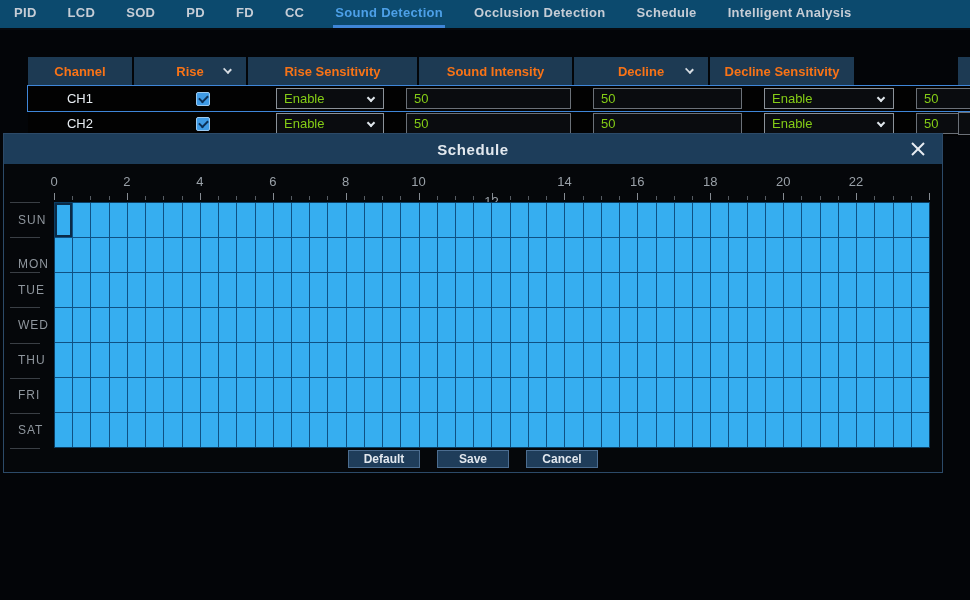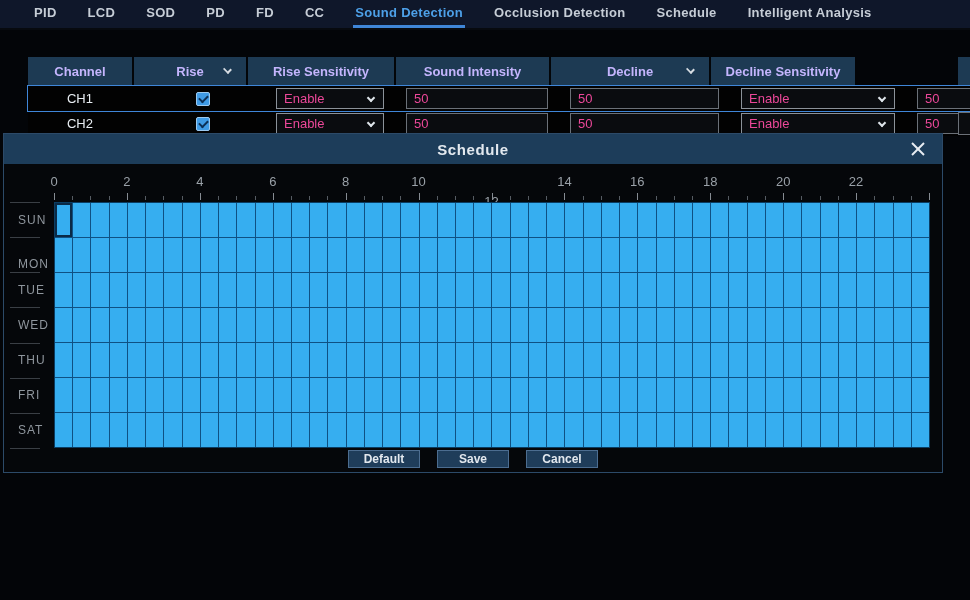--- a/index.html
+++ b/index.html
@@ -7,70 +7,70 @@
   body {
     background:#030508;
     font-family:"Liberation Sans", sans-serif;
     position:relative;
     color:#e8edf2;
   }
 
   
   #nav {
     position:absolute; left:0; top:0; width:970px; height:30px;
-    background:#0f172a;
+    background:#0c4a6e;
     display:flex; align-items:stretch;
-    padding-left:32px; gap:27px;
+    padding-left:12px; gap:27px;
     border-bottom:2px solid #070a0f;
   }
   .tab {
     display:flex; align-items:center;
     color:#c6cdd6; font-size:13px; font-weight:600; letter-spacing:.3px;
     border-bottom:3px solid transparent; padding:0 2px; cursor:default;
     white-space:nowrap;
   }
   .tab.active { color:#4da0e8; border-bottom-color:#3f86d8; }
 
   
   #table { position:absolute; left:28px; top:57px; }
   #thead { display:flex; gap:2px; }
   .hcell {
     background:#1d3a53; height:28px;
     display:flex; align-items:center; justify-content:center;
-    color:#c4b5fd; font-size:13px; font-weight:600; position:relative;
+    color:#f97316; font-size:13px; font-weight:600; position:relative;
   }
   .chev {
     position:absolute; right:15px; top:9px;
     width:7px; height:7px;
     border-right:2px solid #d6dce2; border-bottom:2px solid #d6dce2;
     transform:rotate(45deg) scaleY(.8);
   }
-  .c0{width:104px}.c1{width:106px}.c2{width:112px}.c3{width:146px}
-  .c4{width:153px}.c5{width:158px}.c6{width:144px}
+  .c0{width:104px}.c1{width:106px}.c2{width:112px}.c3{width:169px}
+  .c4{width:153px}.c5{width:134px}.c6{width:144px}
   #tbody { margin-top:1px; }
   .trow { display:flex; gap:18px; height:25px; background:#020202; position:relative; }
   .trow + .trow { margin-top:0; }
   .trow.selected { box-shadow:0 0 0 1px #3f86d8; z-index:1; }
   .tcell { display:flex; align-items:center; justify-content:center; }
   .chlabel { color:#e8edf2; font-size:13px; }
   .cb {
     width:14px; height:14px; background:#3f9be6;
     border:1px solid #9cc9ef; border-radius:2px; position:relative; cursor:pointer;
   }
   .cb::after {
     content:""; position:absolute; left:2px; top:2px;
     width:7px; height:4px;
     border-left:2px solid #0c2f55; border-bottom:2px solid #0c2f55;
     transform:rotate(-45deg);
   }
   .dd, .tin {
     flex:1; height:21px; margin:0 2px;
     background:#0a0c0f; border:1px solid #8b9299;
     display:flex; align-items:center;
-    color:#ec4899; font-size:13px; padding:0 7px; position:relative; cursor:pointer;
+    color:#84cc16; font-size:13px; padding:0 7px; position:relative; cursor:pointer;
   }
   .tin { border-color:#6b7178; cursor:text; }
   .chev-sm {
     position:absolute; right:9px; top:6px;
     width:6px; height:6px;
     border-right:2px solid #dfe5ea; border-bottom:2px solid #dfe5ea;
     transform:rotate(45deg);
   }
 
   

